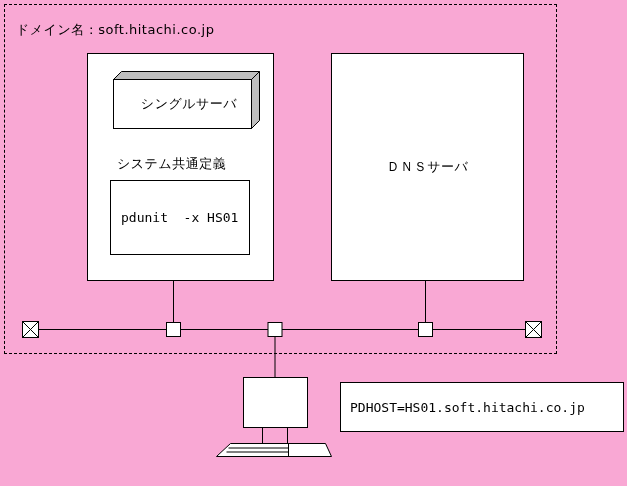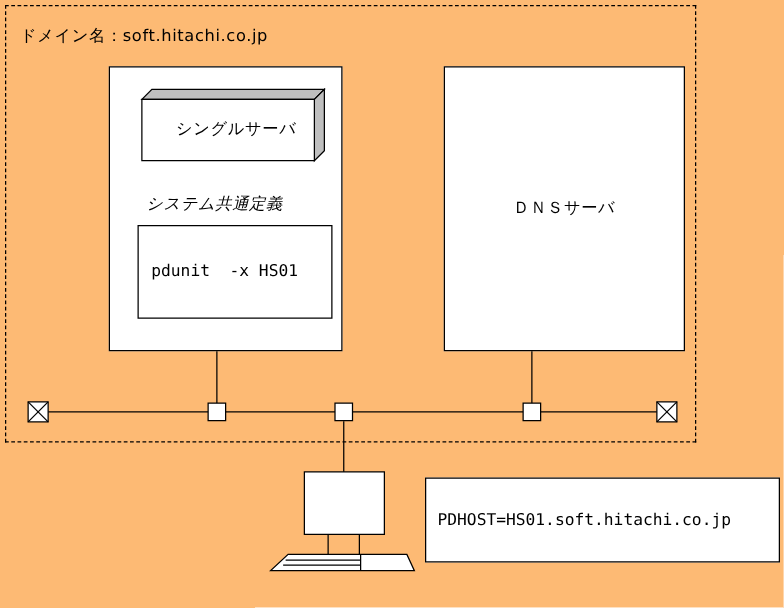--- a/index.html
+++ b/index.html
@@ -5,21 +5,21 @@
   * { margin: 0; padding: 0; box-sizing: border-box; }
   html, body { background: #ffffff; }
   body {
     font-family: "DejaVu Sans", "Liberation Sans", sans-serif;
     color: #000000;
   }
   .stage {
     position: relative;
     width: 627px;
     height: 486px;
-    background: #fdba74;
+    background: #f9a8d4;
     overflow: hidden;
   }
   .abs { position: absolute; }
   .domain-box {
     left: 4px; top: 4px; width: 553px; height: 350px;
     border: 1px dashed #000000;
     background: transparent;
   }
   .jp-label {
     font-size: 13px;
@@ -35,40 +35,40 @@
   .server-box {
     left: 87px; top: 53px; width: 187px; height: 228px;
     border: 1px solid #000000;
     background: #ffffff;
   }
   .server-3d-svg { left: 110px; top: 66px; }
   .server-3d-label {
     left: 113px; top: 79px; width: 152px; height: 49px;
     display: flex; align-items: center; justify-content: center;
   }
-  .sysdef-label { left: 117px; top: 155px; font-style: italic; }
+  .sysdef-label { left: 117px; top: 155px; }
   .pdunit-box {
-    left: 110px; top: 180px; width: 156px; height: 75px;
+    left: 110px; top: 180px; width: 140px; height: 75px;
     border: 1px solid #000000;
     background: #ffffff;
     display: flex; align-items: center;
     padding-left: 10px;
     font-size: 13px;
     white-space: pre;
   }
   .dns-box {
     left: 331px; top: 53px; width: 193px; height: 228px;
     border: 1px solid #000000;
     background: #ffffff;
-    display: flex; align-items: center; justify-content: center; margin-left: 24px;
+    display: flex; align-items: center; justify-content: center;
   }
   .net-svg { left: 0; top: 0; }
   .clientdef-label { left: 338px; top: 359px; }
   .pdhost-box {
-    left: 340px; top: 382px; width: 284px; height: 68px;
+    left: 340px; top: 382px; width: 284px; height: 50px;
     border: 1px solid #000000;
     background: #ffffff;
     display: flex; align-items: center;
     padding-left: 9px;
     font-size: 13px;
     white-space: pre;
   }
   .hirdb-label { left: 218px; top: 460px; }
 </style>
 </head>

